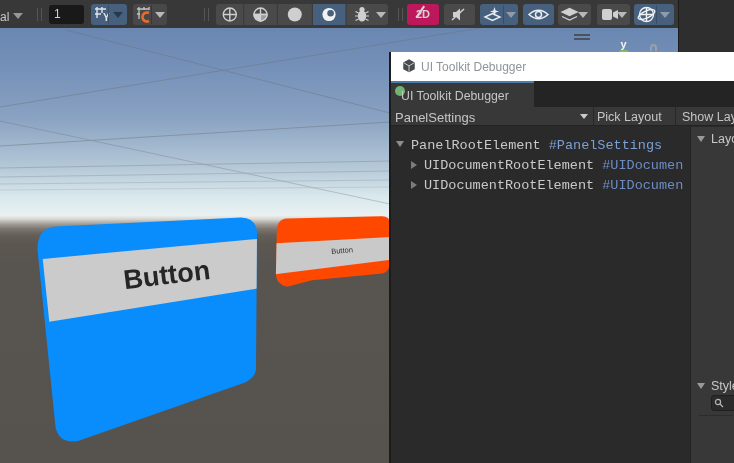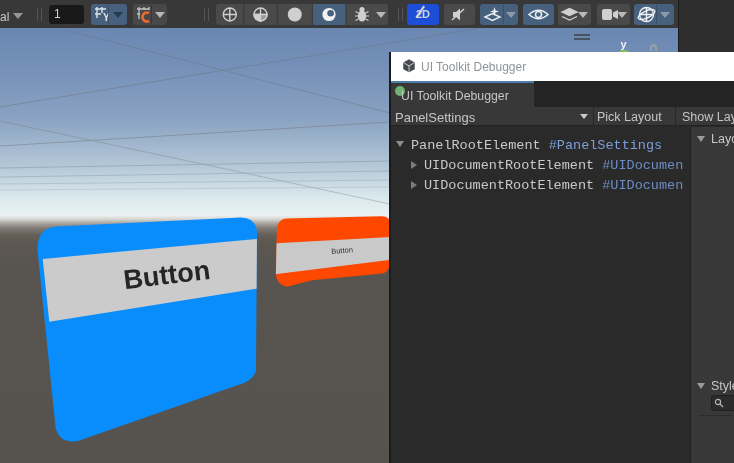--- a/index.html
+++ b/index.html
@@ -116,21 +116,21 @@
       <path d="M142.5 9 L139.5 7.5 M142.5 12 H139 M142.5 15 L139.5 16.5 M149.5 9 L152.5 7.5 M149.5 12 H153 M149.5 15 L152.5 16.5"></path>
     </g>
     <g stroke="#383838" stroke-width="1">
         <path d="M27.7 0 V21 M61.3 0 V21 M96.3 0 V21 M130 0 V21"></path>
       </g>
   </svg>
   <div class="abs" style="left:376px;top:12px;width:0;height:0;border-left:5px solid transparent;border-right:5px solid transparent;border-top:6px solid #b8b8b8;"></div>
   <div class="abs" style="left:398px;top:8px;width:1px;height:13px;background:#555;"></div>
   <div class="abs" style="left:402px;top:8px;width:1px;height:13px;background:#555;"></div>
 
-  <div class="abs" style="left:407px;top:4px;width:32px;height:21px;background:#1d4ed8;border-radius:3px;color:#d5d5d5;font-size:11px;font-weight:bold;text-align:center;line-height:21px;">2<span style="position:relative;">D<span class="abs" style="left:-9px;top:3px;width:14px;height:1.5px;background:#d5d5d5;transform:rotate(-55deg);"></span></span></div>
+  <div class="abs" style="left:407px;top:4px;width:32px;height:21px;background:#be185d;border-radius:3px;color:#d5d5d5;font-size:11px;font-weight:bold;text-align:center;line-height:21px;">2<span style="position:relative;">D<span class="abs" style="left:-9px;top:3px;width:14px;height:1.5px;background:#d5d5d5;transform:rotate(-55deg);"></span></span></div>
 
   <div class="abs" style="left:444px;top:4px;width:31px;height:21px;background:#4a4a4a;border-radius:3px;"></div>
   <svg class="abs" style="left:449px;top:6px;" width="20" height="17" viewBox="0 0 20 17">
     <path d="M4 6 H7 L11 2.5 V14.5 L7 11 H4 Z" fill="#d0d0d0"></path>
     <path d="M3 14 L15 3" stroke="#d0d0d0" stroke-width="1.6"></path>
   </svg>
 
   <div class="abs" style="left:480px;top:4px;width:38px;height:21px;background:#46607d;border-radius:3px;"></div>
   <svg class="abs" style="left:483px;top:5px;" width="19" height="19" viewBox="0 0 19 19">
     <path d="M2 12 L9.5 8.5 L17 12 L9.5 15.5 Z" fill="none" stroke="#e8eef2" stroke-width="1.4"></path>

